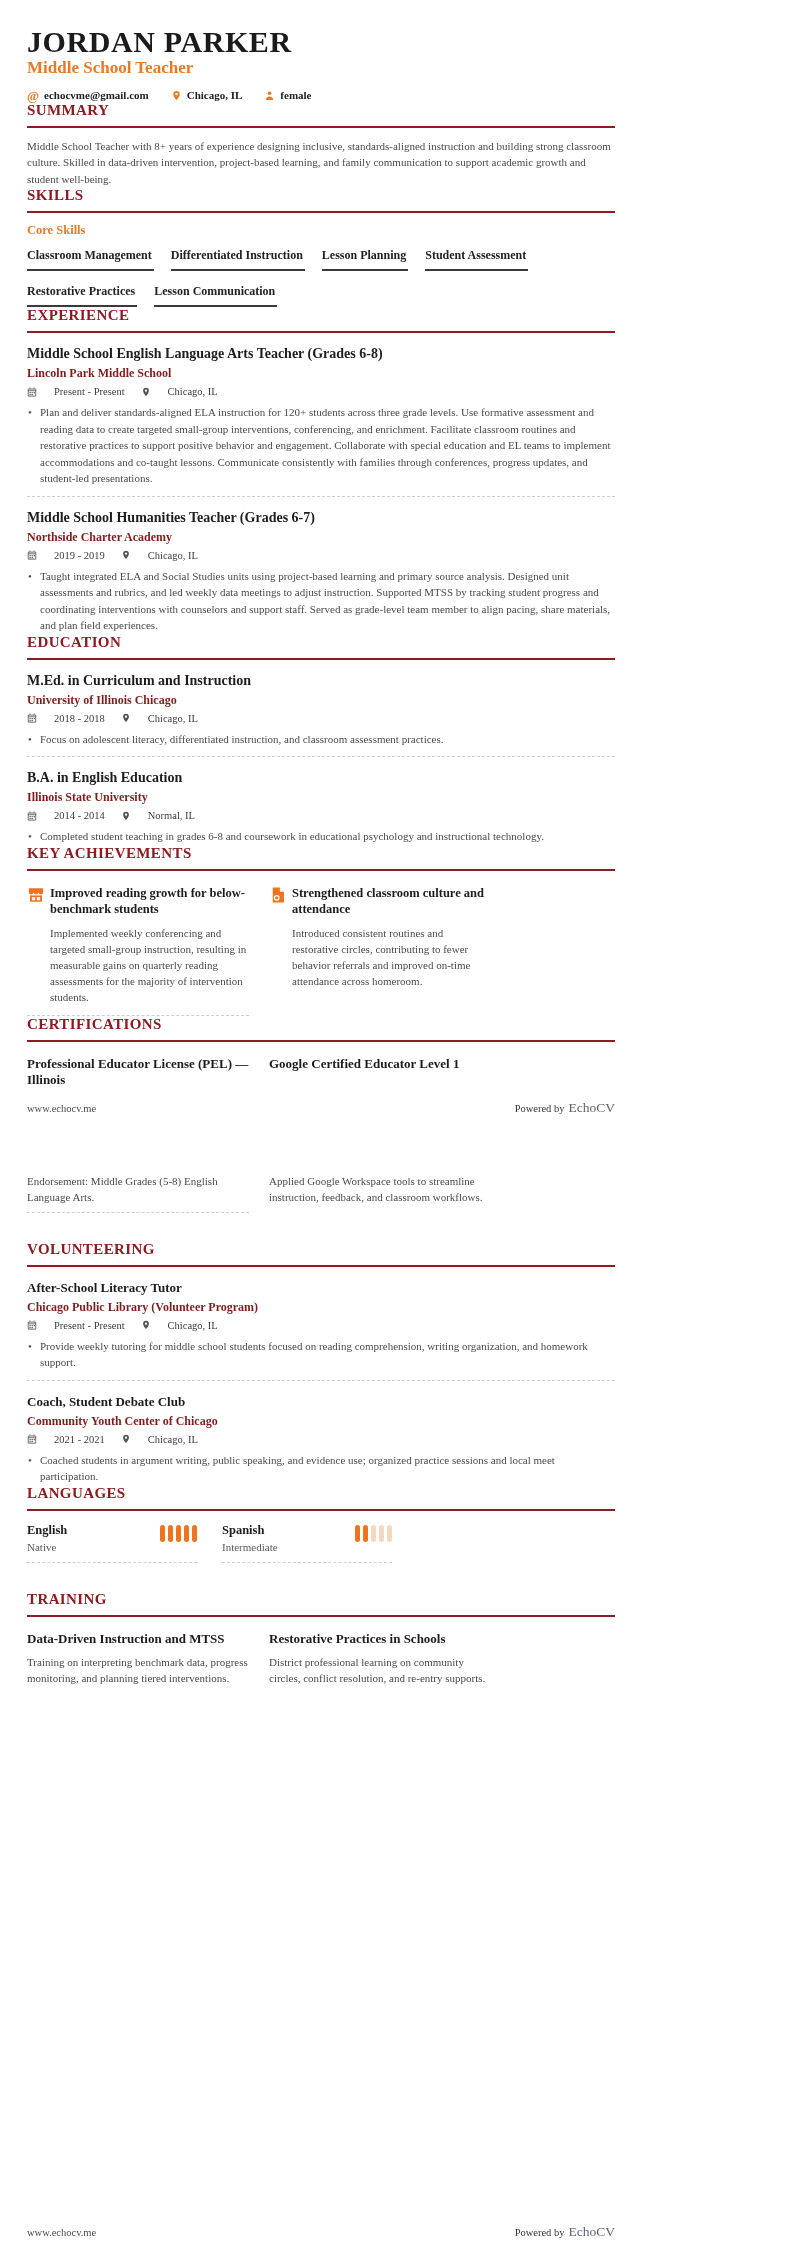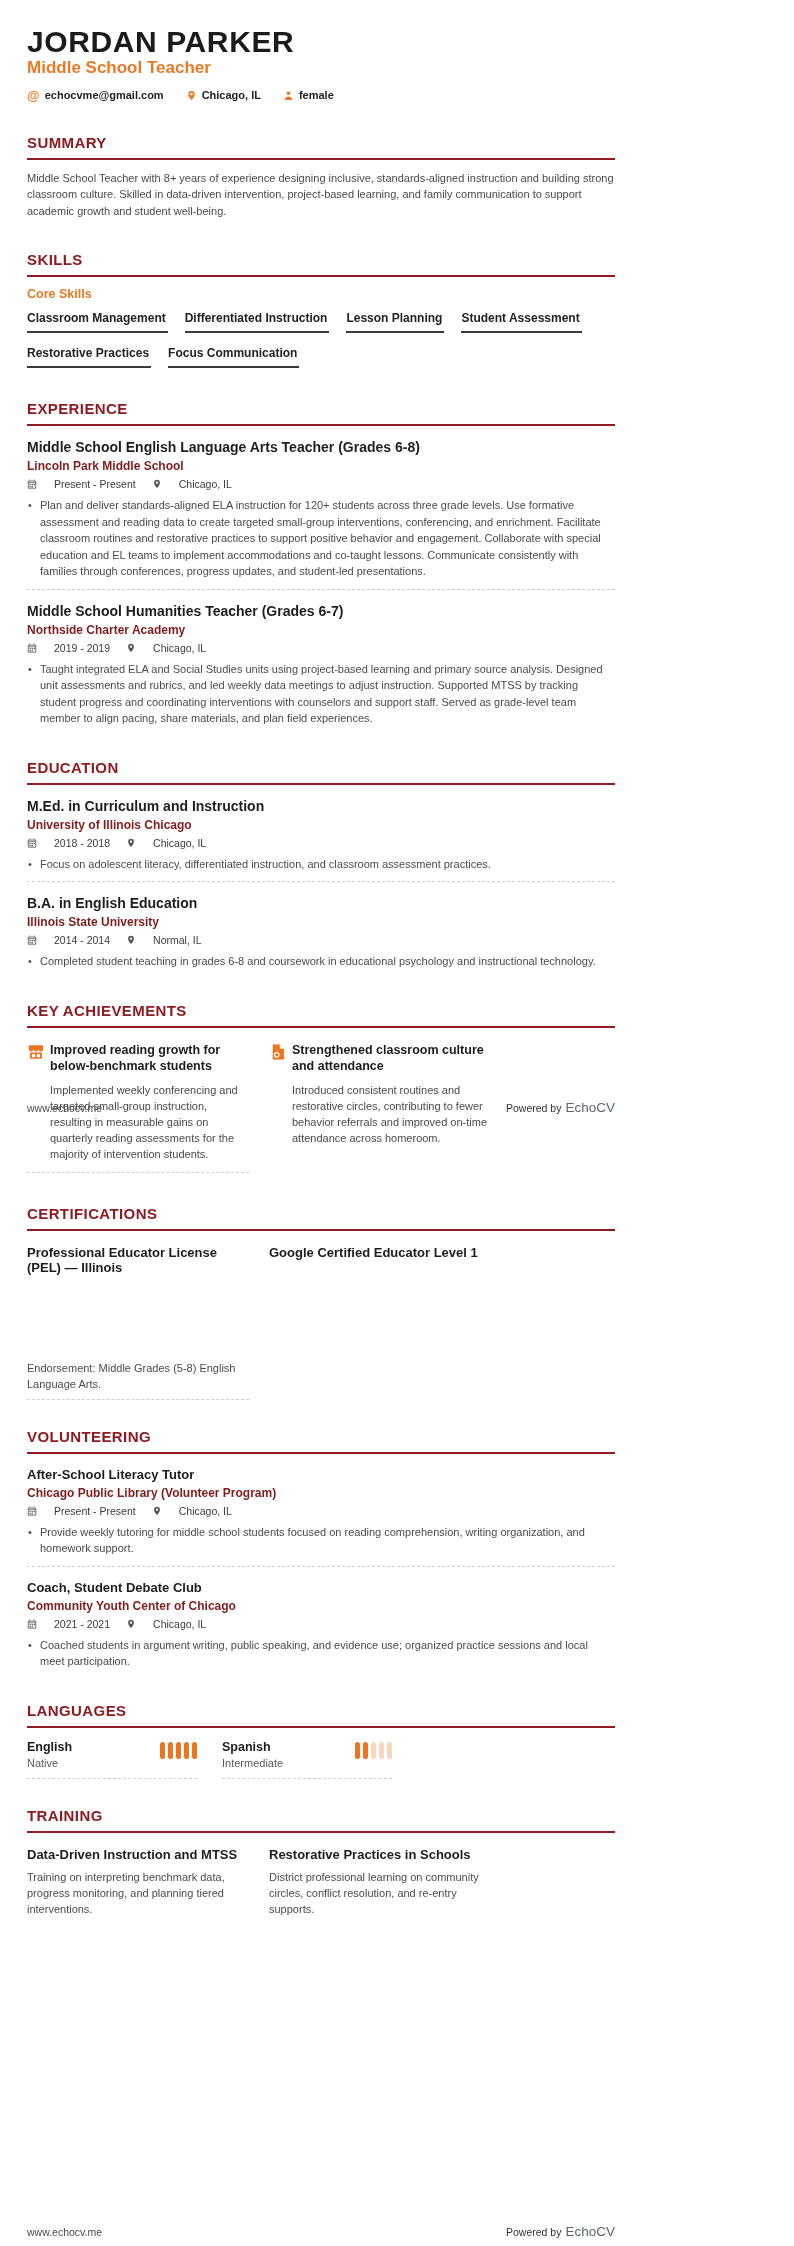--- a/index.html
+++ b/index.html
@@ -1,31 +1,31 @@
 <!DOCTYPE html>
 <html><head>
 <meta charset="utf-8">
 <style>
   html,body{margin:0;padding:0;background:#ffffff;}
   .page{
     width:642px;height:2246px;position:relative;background:#fff;
-    font-family:Liberation Sans, sans-serif;color:#222;overflow:hidden;
+    font-family:Liberation Serif, serif;color:#222;overflow:hidden;
   }
   .content{padding:26px 27px 0 27px;}
 
   
   .name{font-size:30px;font-weight:bold;letter-spacing:.6px;color:#1b1b1b;line-height:1.05;}
   .job-title{font-size:17px;font-weight:bold;color:#e87a25;}
   .contact-row{display:flex;align-items:center;gap:22px;margin-top:11px;font-size:11px;font-weight:bold;color:#222;}
   .contact-item{display:flex;align-items:center;gap:5px;}
   .contact-item .ico{color:#e87a25;display:inline-flex;}
   .at-glyph{color:#e87a25;font-size:13px;font-weight:bold;line-height:1;}
 
   
-  .section{margin-top:32px;}
+  .section{}
   .sec-heading{font-size:15px;font-weight:bold;color:#8d1b21;letter-spacing:.4px;
     border-bottom:2px solid #8d1b21;padding-bottom:7px;}
   .sec-body{margin-top:10px;}
 
   .body-text{font-size:11px;line-height:1.5;color:#4b4b4b;}
 
   
   .group-label{font-size:12.5px;font-weight:bold;color:#e87a25;margin-top:10px;}
   .chips{margin-top:10px;display:flex;flex-wrap:wrap;column-gap:17px;row-gap:13px;}
   .chip{font-size:12px;font-weight:bold;color:#222;border-bottom:2px solid #3a3a3a;padding:0 2px 6px 0;}
@@ -118,21 +118,21 @@
 
     <div class="section">
       <div class="sec-heading">SKILLS</div>
       <div class="group-label">Core Skills</div>
       <div class="chips">
         <span class="chip">Classroom Management</span>
         <span class="chip">Differentiated Instruction</span>
         <span class="chip">Lesson Planning</span>
         <span class="chip">Student Assessment</span>
         <span class="chip">Restorative Practices</span>
-        <span class="chip">Focus Communication</span>
+        <span class="chip">Lesson Communication</span>
       </div>
     </div>
 
     <div class="section">
       <div class="sec-heading">EXPERIENCE</div>
 
       <div class="entry">
         <div class="entry-title">Middle School English Language Arts Teacher (Grades 6-8)</div>
         <div class="entry-company">Lincoln Park Middle School</div>
         <div class="entry-meta">
@@ -296,20 +296,23 @@
     <div class="section">
       <div class="sec-heading">CERTIFICATIONS</div>
       <div class="grid2">
         <div class="cert-title">Professional Educator License (PEL) — Illinois</div>
         <div class="cert-title">Google Certified Educator Level 1</div>
       </div>
       <div class="cert-desc-grid">
         <div>
           <div class="cert-desc">Endorsement: Middle Grades (5-8) English Language Arts.</div>
           <div class="cert-dashed"></div>
+        </div>
+        <div>
+          <div class="cert-desc">Applied Google Workspace tools to streamline instruction, feedback, and classroom workflows.</div>
         </div>
       </div>
     </div>
 
     <div class="section" style="margin-top:28px;">
       <div class="sec-heading">VOLUNTEERING</div>
 
       <div class="entry">
         <div class="entry-title" style="font-size:13px;">After-School Literacy Tutor</div>
         <div class="entry-company">Chicago Public Library (Volunteer Program)</div>

